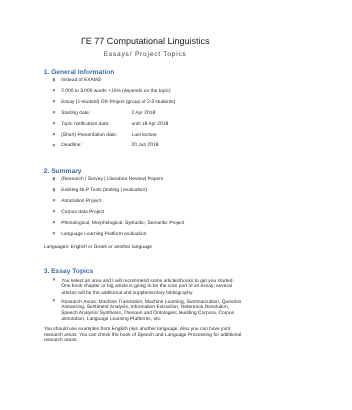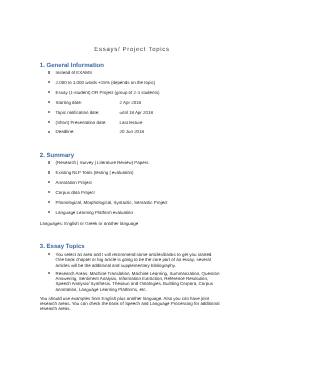--- a/index.html
+++ b/index.html
@@ -32,20 +32,21 @@
   .para-text{position:absolute;left:7.6px;top:0;width:166px;font-size:4.45px;
              line-height:5.32px;color:#262626;text-align:left;}
   .note-block{position:absolute;left:39.8px;width:184px;font-size:4.45px;
               line-height:5.32px;color:#262626;}
 </style>
 </head>
 <body>
 
 <div class="page">
 
+  <div class="doc-title">ΓΕ 77 Computational Linguistics</div>
   <div class="doc-subtitle">Essays/ Project Topics</div>
 
   <div class="section">
     <div class="sec-heading" style="top:62.7px">1. General Information</div>
     <div class="bullet-list" style="top:70.1px">
         <div class="bullet-row">
           <span class="bullet-mark"></span>
           <span class="bullet-text">Instead of EXAMS</span>
         </div>
         <div class="bullet-row">

